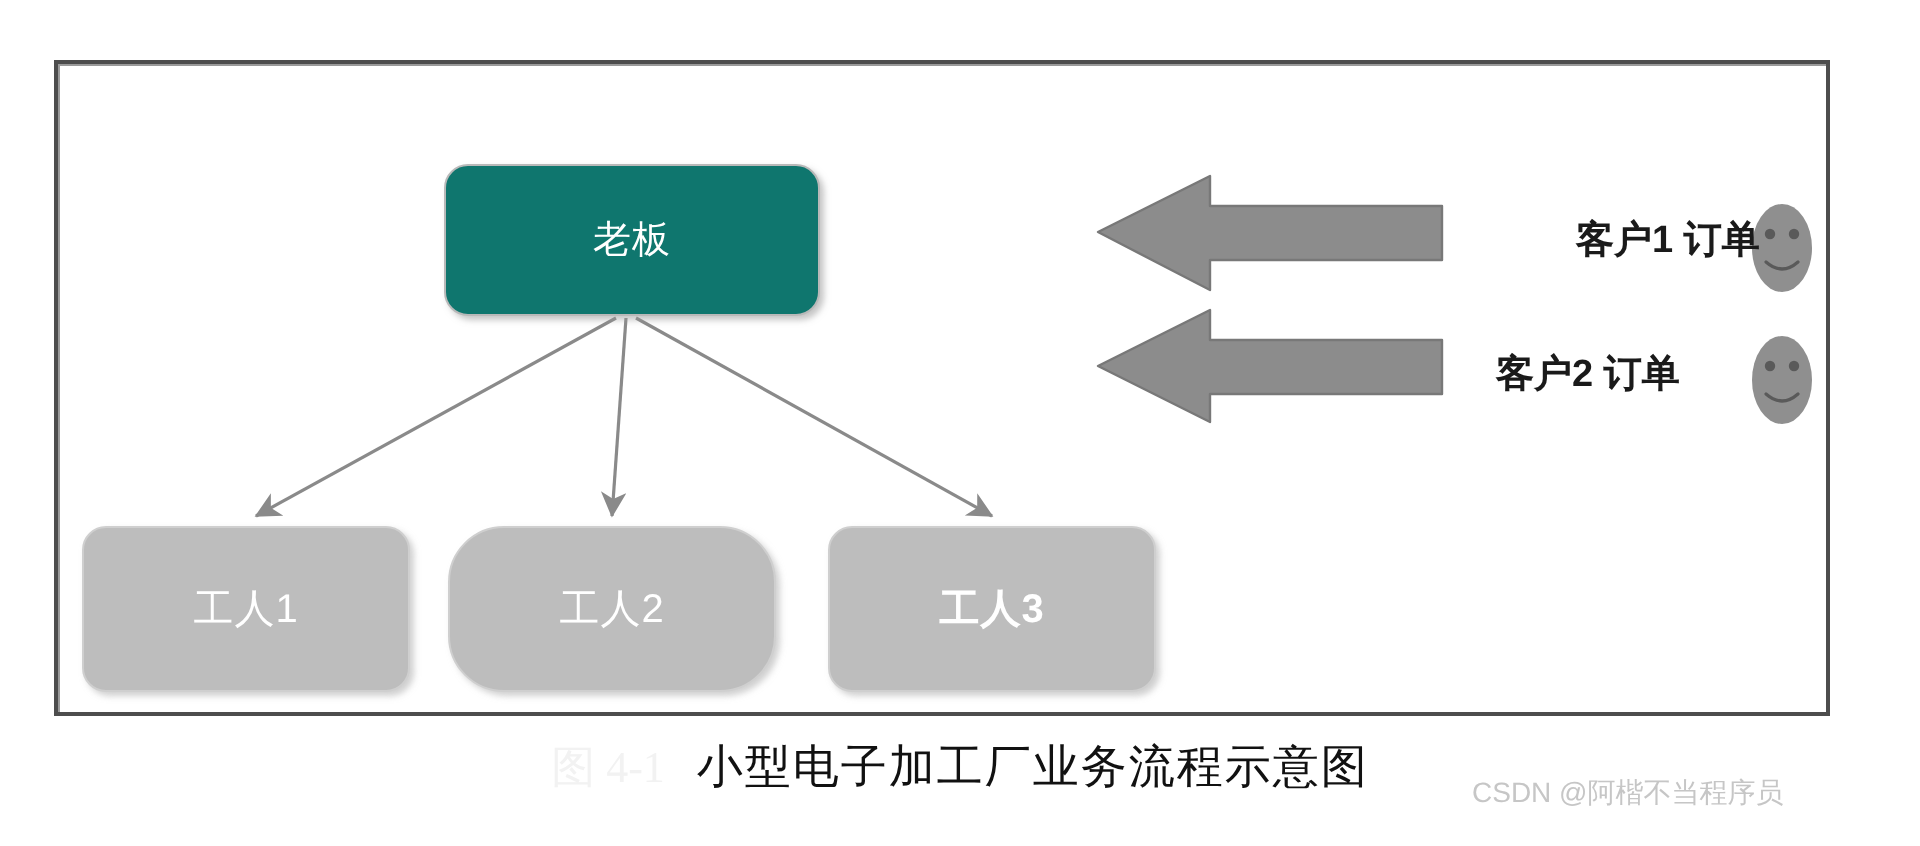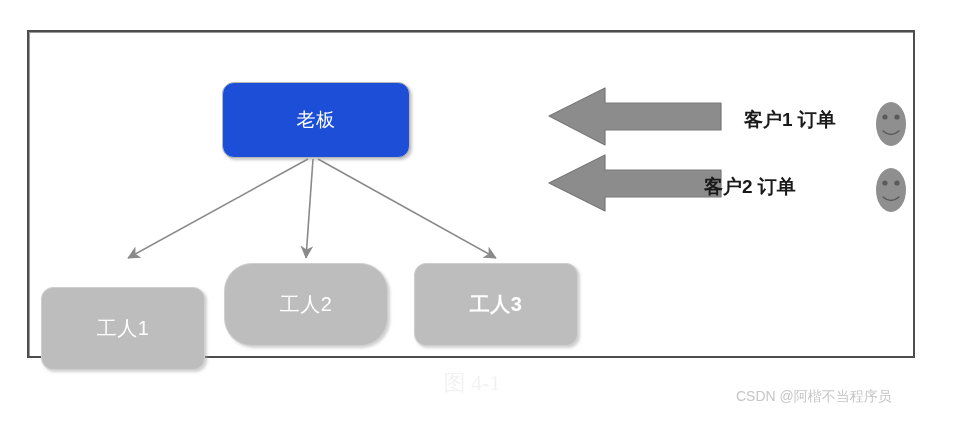--- a/index.html
+++ b/index.html
@@ -50,47 +50,48 @@
     text-align: center;
     letter-spacing: 0.5px;
     font-family: "Liberation Sans", "DejaVu Sans", sans-serif;
   }
 
   #node-boss {
     left: 222px;
     top: 82px;
     width: 188px;
     height: 76px;
-    background: #1d4ed8;
+    background: #0f766e;
     border: 1px solid #b9b9b9;
     font-size: 19px;
     box-shadow: 2px 2px 3px rgba(150,150,150,0.55);
   }
 
   .node-worker {
     top: 263px;
     width: 164px;
     height: 83px;
     background: #bdbdbd;
     border: 1px solid #cfcfcf;
     font-size: 20px;
     box-shadow: 2px 2px 3px rgba(170,170,170,0.55);
   }
-  #node-worker-1 { left: 41px; margin-top: 24px; }
+  #node-worker-1 { left: 41px; }
   #node-worker-2 { left: 224px; border-radius: 28px; }
   #node-worker-3 { left: 414px; font-weight: bold; }
 
   
   .order-label {
     position: absolute;
     font-size: 19px;
     font-weight: bold;
     color: #1a1a1a;
     white-space: nowrap;
     font-family: "Liberation Sans", "DejaVu Sans", sans-serif;
+    margin-left: 44px;
   }
   #order-label-1 { left: 744px; top: 107px; }
   #order-label-2 { left: 704px; top: 174px; }
 
   
   #caption-row {
     position: absolute;
     left: 0;
     top: 368px;
     width: 960px;
@@ -167,15 +168,16 @@
 <div class="node node-worker" id="node-worker-2">工人2</div>
 
 <div class="node node-worker" id="node-worker-3">工人3</div>
 
 <div class="order-label" id="order-label-1">客户1 订单</div>
 
 <div class="order-label" id="order-label-2">客户2 订单</div>
 
 <div id="caption-row">
   <span id="caption-number">图 4-1</span>
+  <span id="caption-title">小型电子加工厂业务流程示意图</span>
 </div>
 
 <div id="watermark">CSDN @阿楷不当程序员</div>
 
 </body></html>

